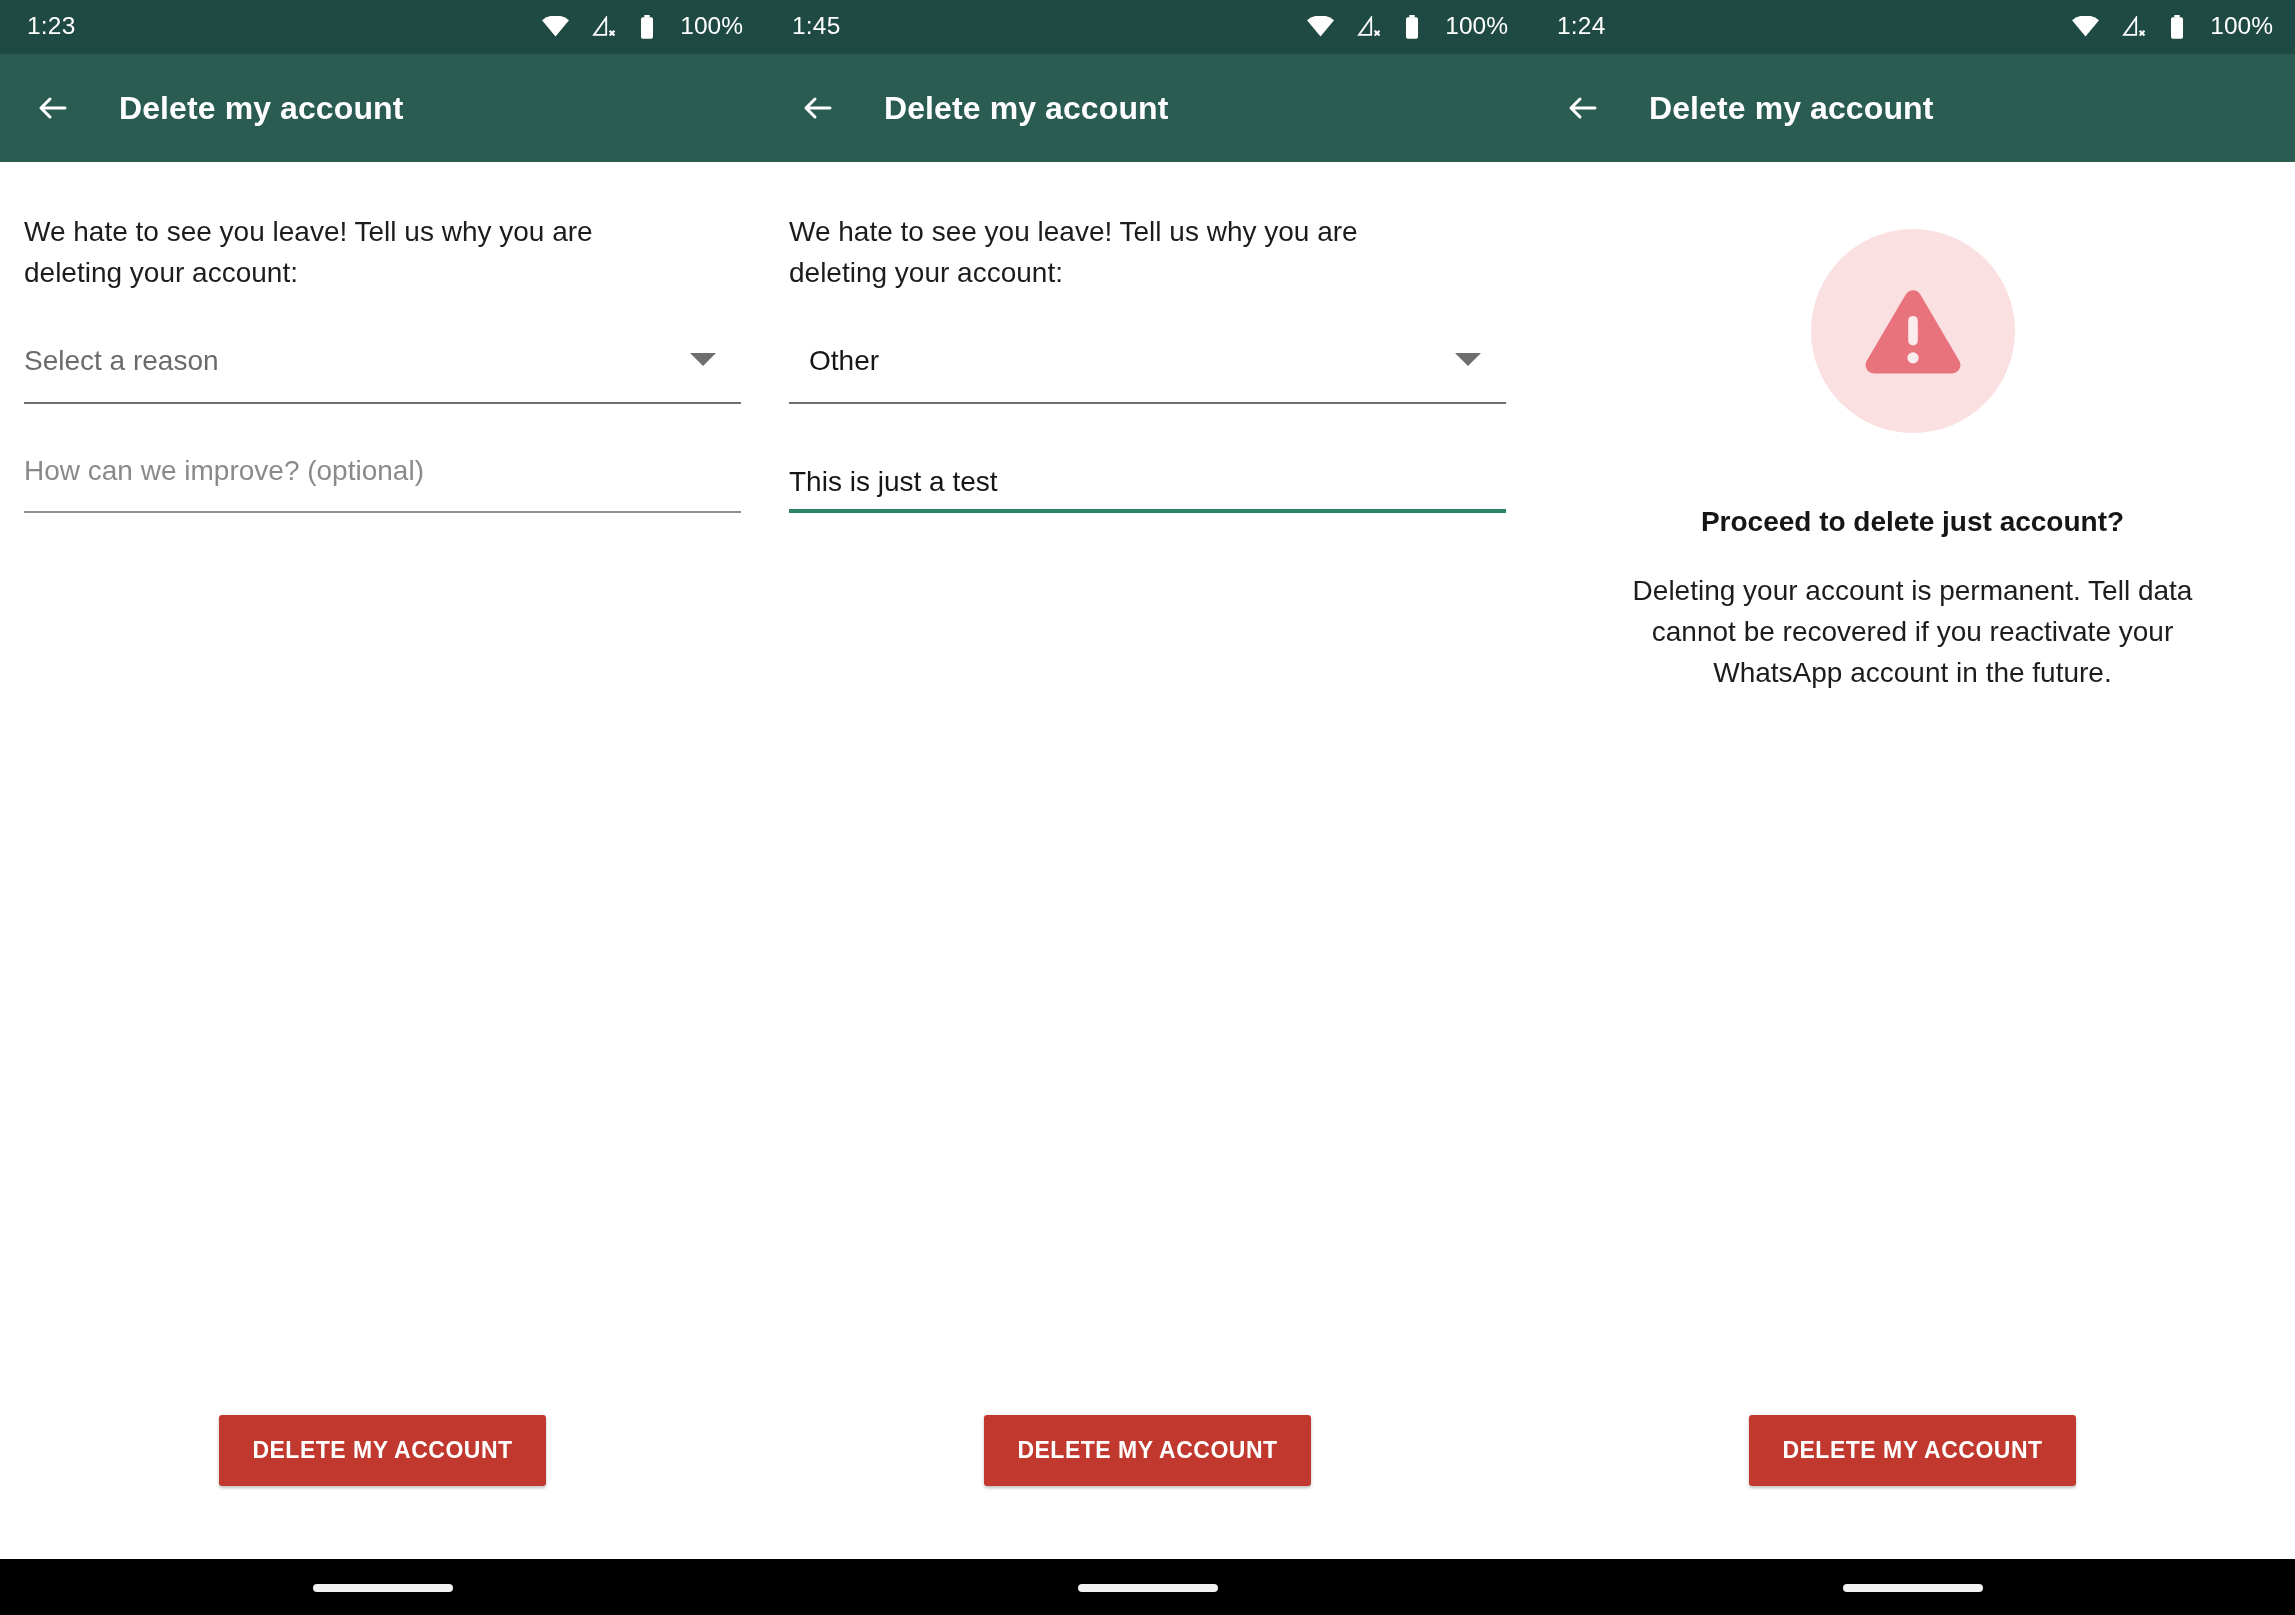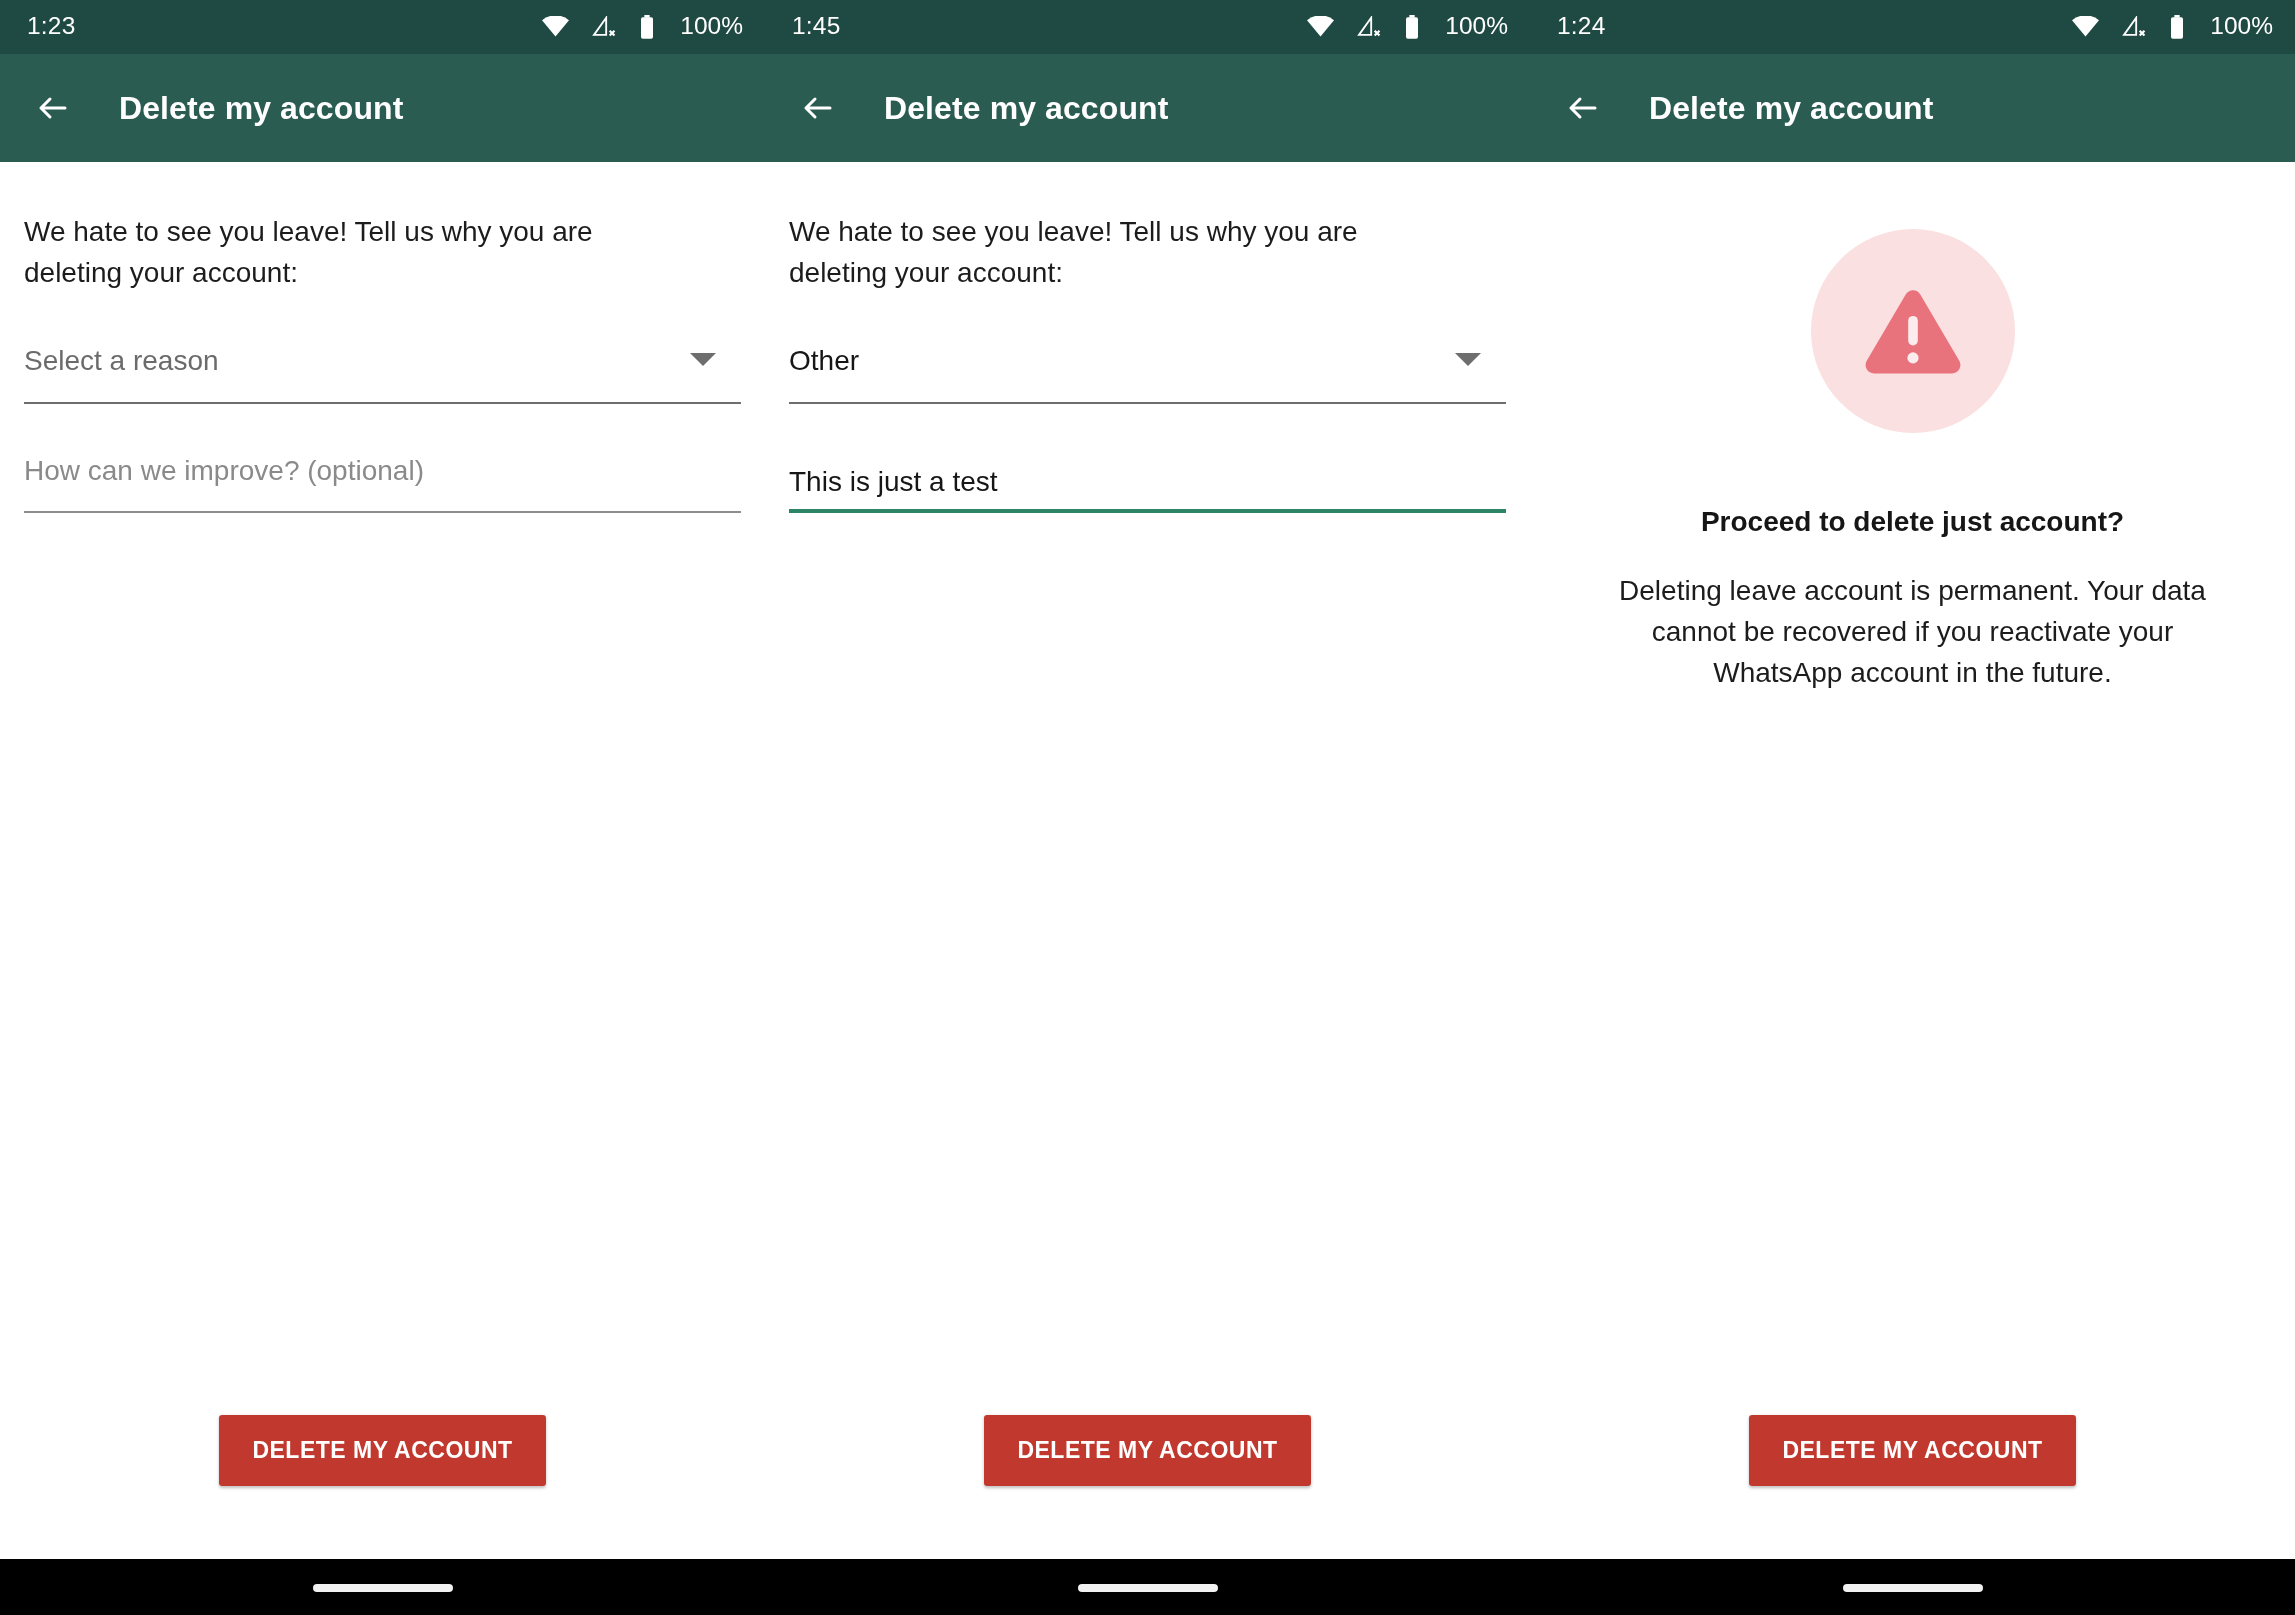--- a/index.html
+++ b/index.html
@@ -115,21 +115,21 @@
     display: flex;
     align-items: flex-start;
     justify-content: space-between;
   }
   .select-value {
     font-size: 28px;
     color: #6b6b6b;
     padding-top: 11px;
     line-height: 1.2;
   }
-  .select-value.chosen { color: #161616; }
+  .select-value.chosen { color: #161616; margin-left: 20px; }
   .caret {
     margin-top: 20.5px;
     margin-right: 25px;
     width: 0;
     height: 0;
     border-left: 13.4px solid transparent;
     border-right: 13.4px solid transparent;
     border-top: 13.4px solid #6e6e6e;
     flex: 0 0 auto;
     cursor: pointer;
@@ -391,21 +391,21 @@
         <div class="warn-circle">
           <span>
             <svg width="104" height="95" viewBox="0 0 26 23">
               <path fill="#e8737c" d="M13 1.2c-.75 0-1.45.4-1.83 1.06L1.4 18.9A2.1 2.1 0 0 0 3.22 22h19.56a2.1 2.1 0 0 0 1.82-3.1L14.83 2.26A2.1 2.1 0 0 0 13 1.2z"></path>
               <rect x="11.8" y="7.6" width="2.4" height="7.4" rx="1.2" fill="#fdeced"></rect>
               <circle cx="13" cy="18.1" r="1.4" fill="#fdeced"></circle>
             </svg>
           </span>
         </div>
         <div class="confirm-title">Proceed to delete just account?</div>
-        <div class="confirm-body">Deleting leave account is permanent. Your data cannot be recovered if you reactivate your WhatsApp account in the future.</div>
+        <div class="confirm-body">Deleting your account is permanent. Tell data cannot be recovered if you reactivate your WhatsApp account in the future.</div>
       </div>
 
       <div class="btn-wrap">
         <button class="delete-btn">DELETE MY ACCOUNT</button>
       </div>
     </div>
 
     <div class="navbar">
       <div class="nav-pill"></div>
     </div>

